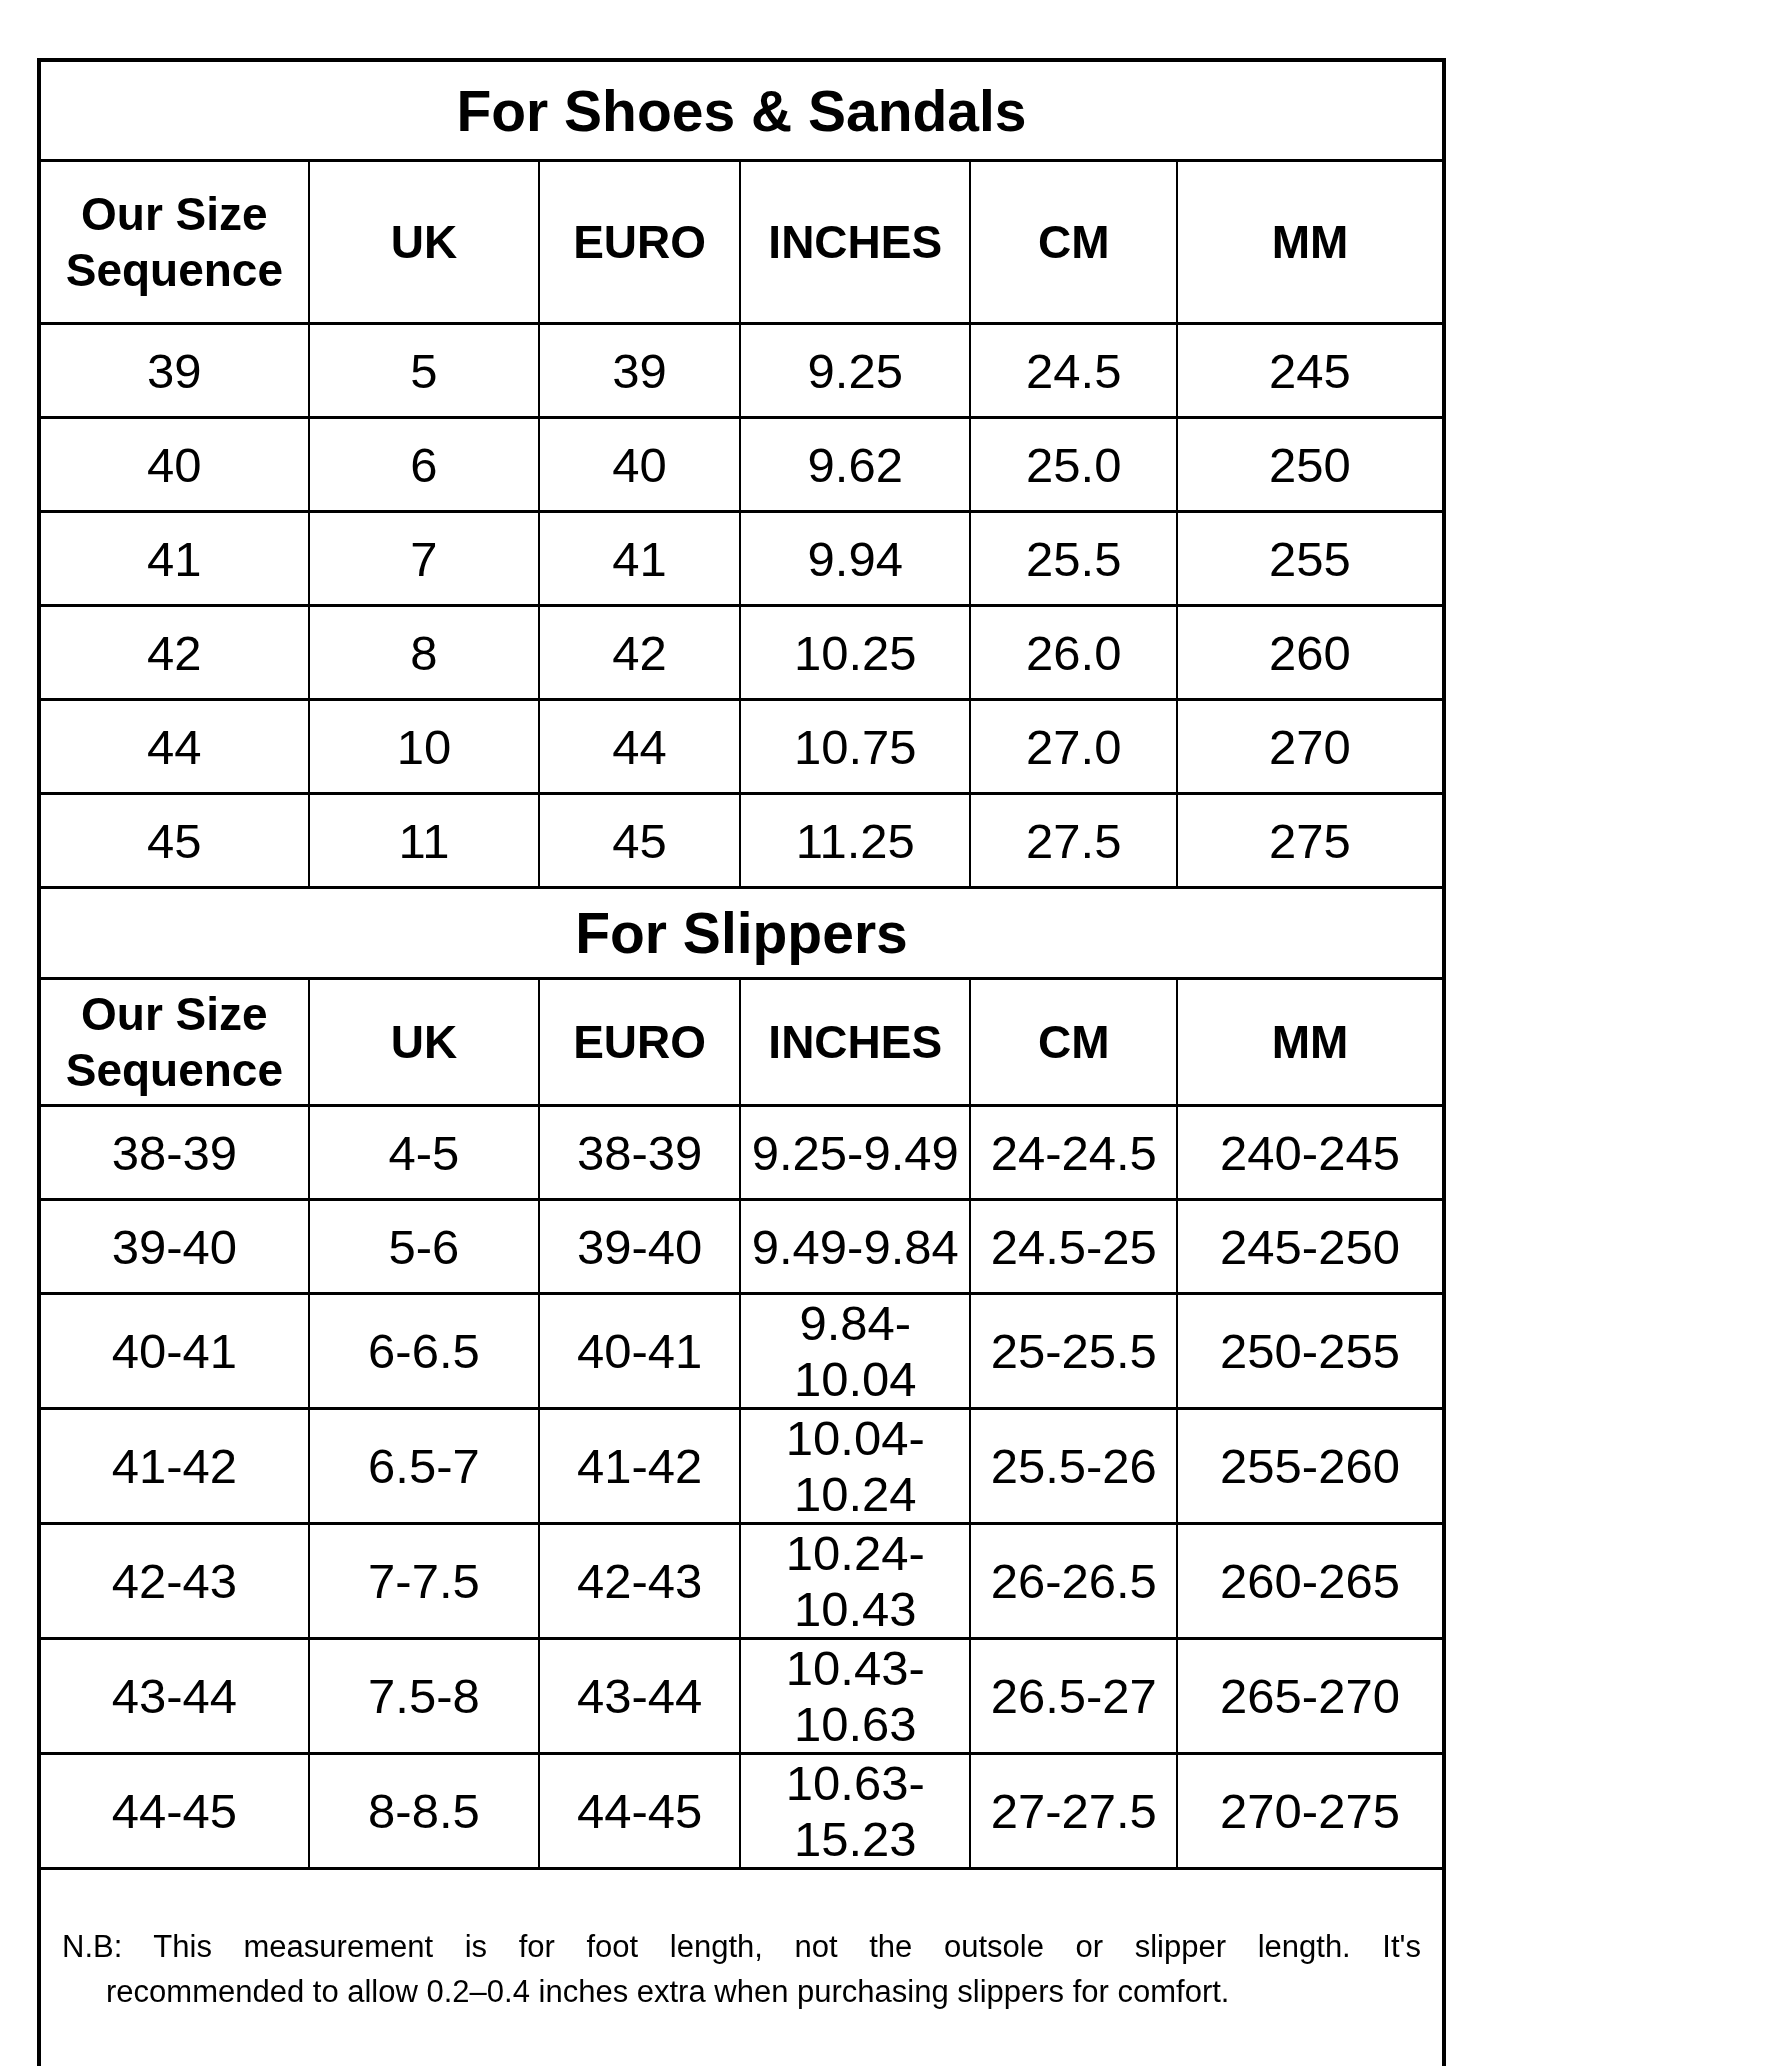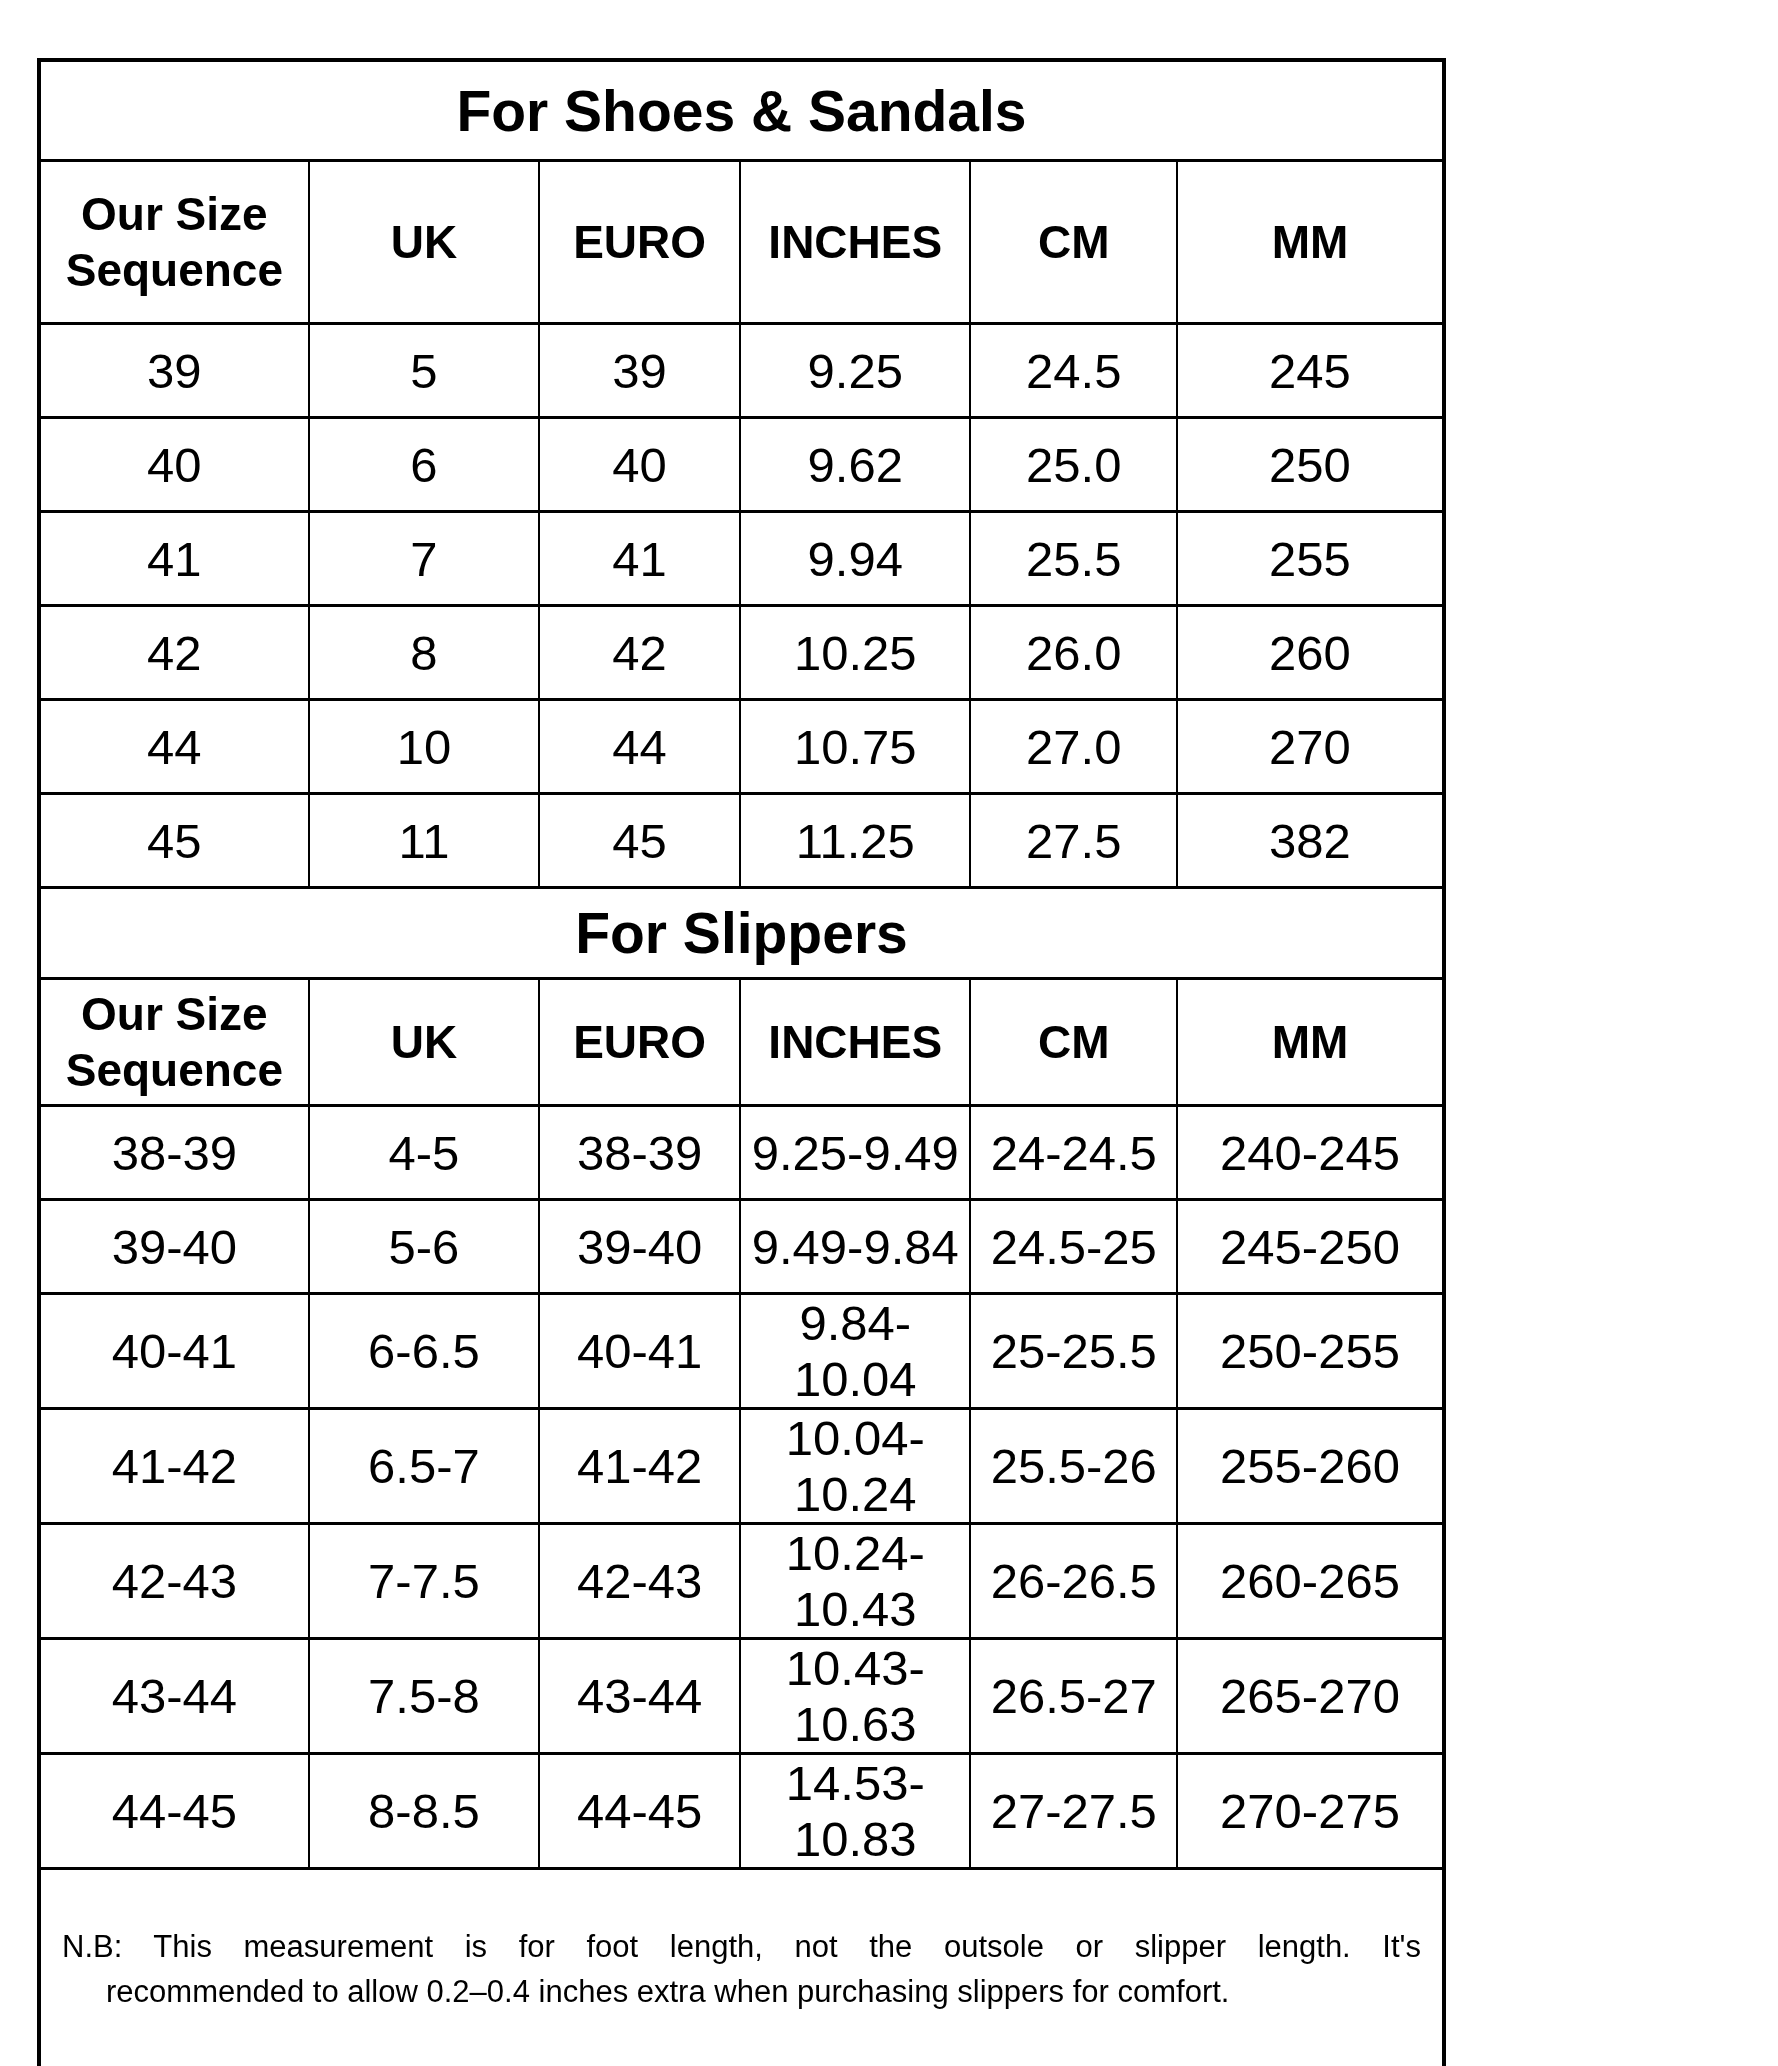--- a/index.html
+++ b/index.html
@@ -137,21 +137,21 @@
         <td>10.75</td>
         <td>27.0</td>
         <td>270</td>
       </tr>
       <tr class="data-row">
         <td>45</td>
         <td>11</td>
         <td>45</td>
         <td>11.25</td>
         <td>27.5</td>
-        <td>382</td>
+        <td>275</td>
       </tr>
 
       <tr class="title-row slippers">
         <td colspan="6">For Slippers</td>
       </tr>
 
       <tr class="header-row short">
         <th>Our Size Sequence</th>
         <th>UK</th>
         <th>EURO</th>
@@ -205,21 +205,21 @@
         <td>7.5-8</td>
         <td>43-44</td>
         <td>10.43-10.63</td>
         <td>26.5-27</td>
         <td>265-270</td>
       </tr>
       <tr class="data-row">
         <td>44-45</td>
         <td>8-8.5</td>
         <td>44-45</td>
-        <td>14.53-10.83</td>
+        <td>10.63-15.23</td>
         <td>27-27.5</td>
         <td>270-275</td>
       </tr>
 
       <tr class="note-row">
         <td colspan="6">
           <div class="note-line-1">N.B: This measurement is for foot length, not the outsole or slipper length. It's</div>
           <div class="note-line-2">recommended to allow 0.2–0.4 inches extra when purchasing slippers for comfort.</div>
         </td>
       </tr>

